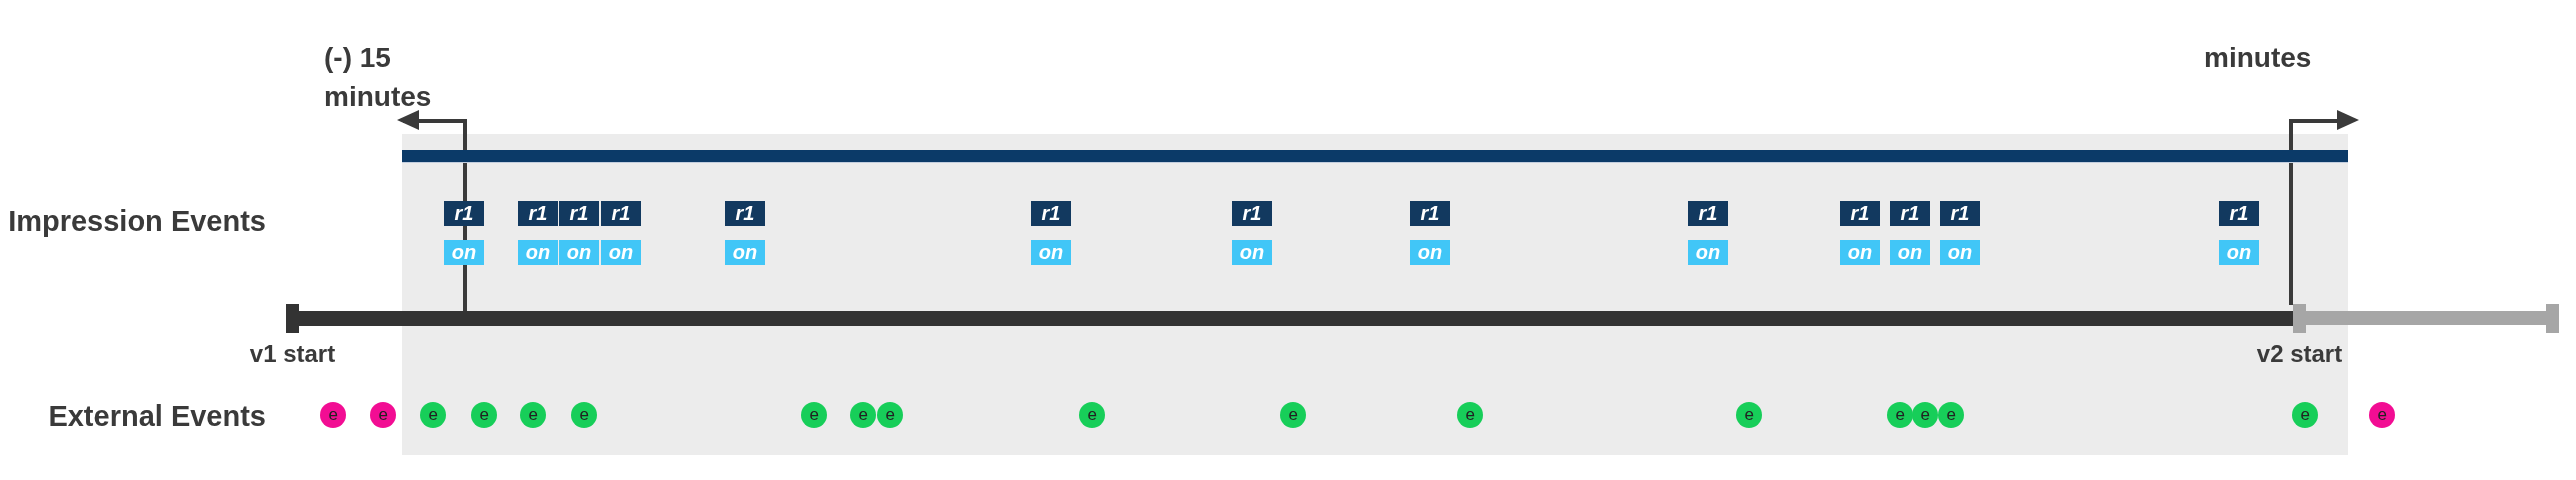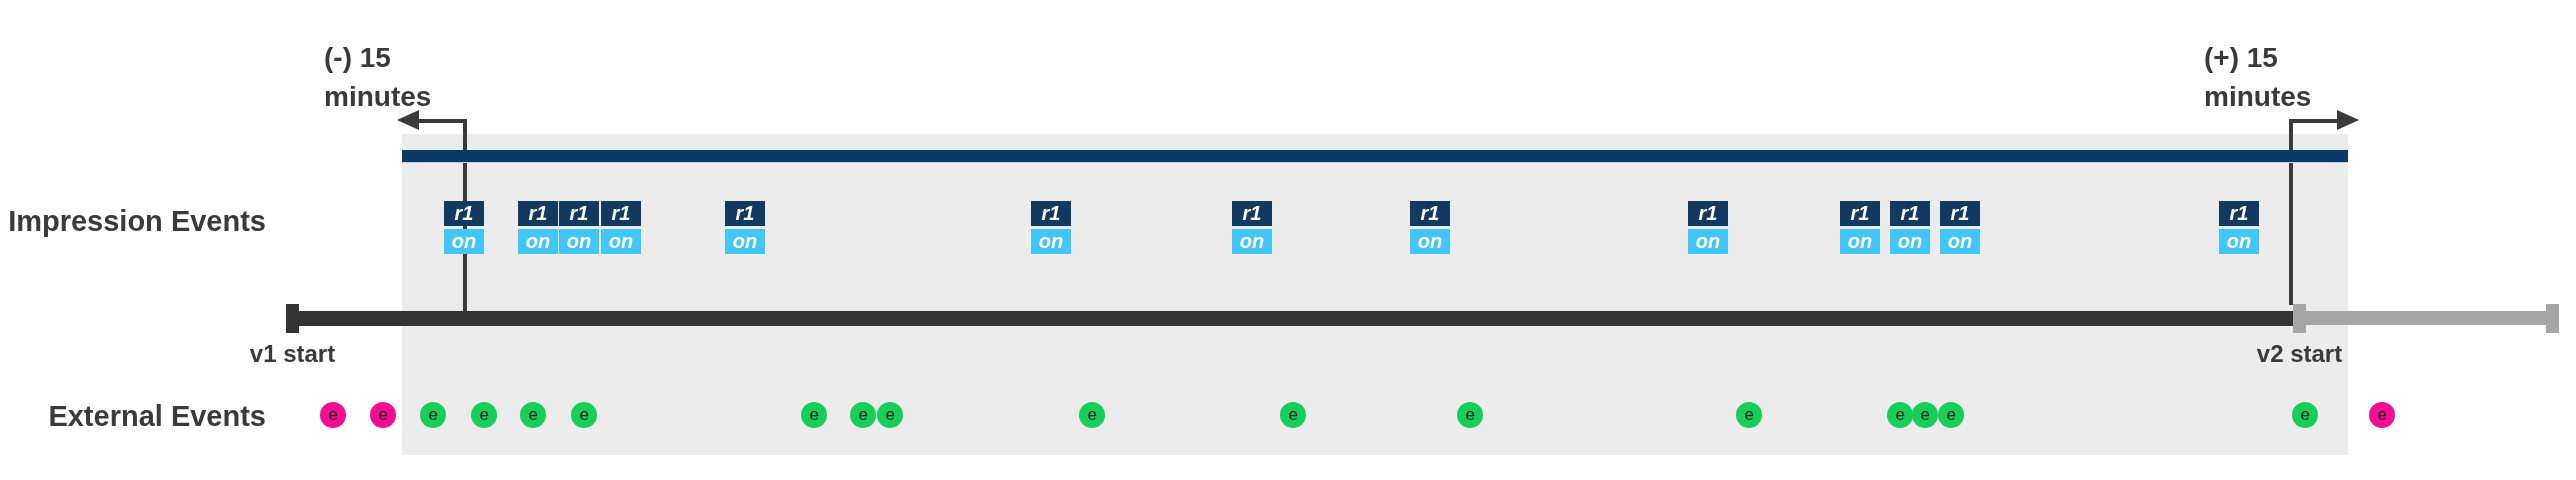--- a/index.html
+++ b/index.html
@@ -31,21 +31,21 @@
           z-index:3; white-space:nowrap; }
   .impression-label { left:0px; top:205px; width:266px; text-align:right; }
   .external-label   { left:0px; top:400px; width:266px; text-align:right; }
   
   .imp-group { position:absolute; top:201px; width:40px; z-index:2;font-style:italic; }
   .r1-box { width:40px; height:24.5px; background:var(--navy_box); color:#ffffff;
           font-size:20px; font-weight:700; display:flex; align-items:center;
           justify-content:center; box-sizing:border-box; }
   .on-box { width:40px; height:25.5px; background:var(--sky); color:#ffffff;
           font-size:20px; font-weight:700; display:flex; align-items:center;
-          justify-content:center; margin-top:3px; box-sizing:border-box; }
+          justify-content:center; margin-top:14px; box-sizing:border-box; }
   
   .bar-dark { position:absolute; left:286px; top:311px; width:2007px; height:15px;
           background:var(--bar_dark); z-index:2; }
   .cap-v1   { position:absolute; left:286px; top:304px; width:13.2px; height:29px;
           background:var(--bar_dark); z-index:2; }
   .bar-gray { position:absolute; left:2306px; top:311px; width:253px; height:14px;
           background:var(--bar_gray); z-index:2; }
   .cap-v2   { position:absolute; left:2293px; top:304px; width:13.2px; height:29px;
           background:var(--bar_gray); z-index:3; }
   .cap-end  { position:absolute; left:2546px; top:304px; width:13.2px; height:29px;
@@ -71,21 +71,20 @@
 
   <div class="offset-label offset-left">
     <div>(-) 15</div>
     <div>minutes</div>
   </div>
   <div class="ann-line hline-left"></div>
   <div class="ann-line vline-left"></div>
   <div class="arrowhead arrow-left"></div>
 
   <div class="offset-label offset-right">
-    <div>(+) 15</div>
     <div>minutes</div>
   </div>
   <div class="ann-line hline-right"></div>
   <div class="ann-line vline-right"></div>
   <div class="arrowhead arrow-right"></div>
 
   <div class="row-label impression-label">Impression Events</div>
   <div class="row-label external-label">External Events</div>
 
   <div id="impression-row">

